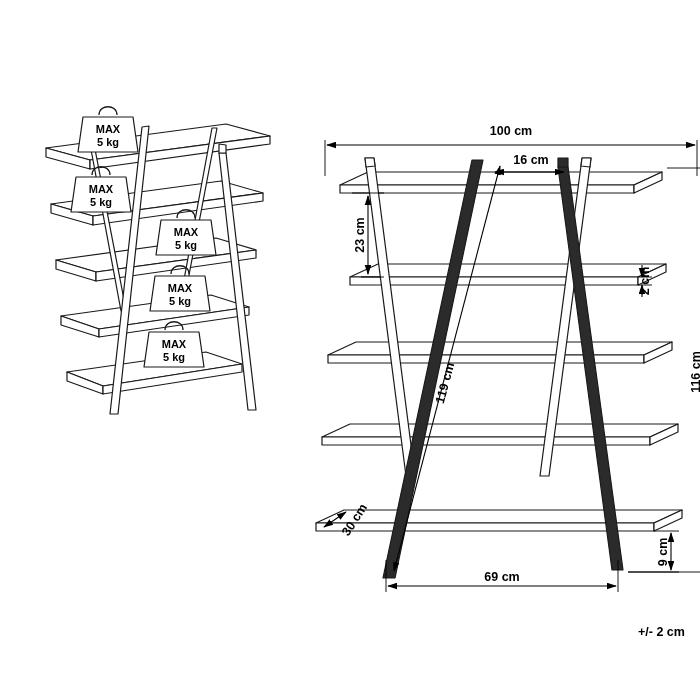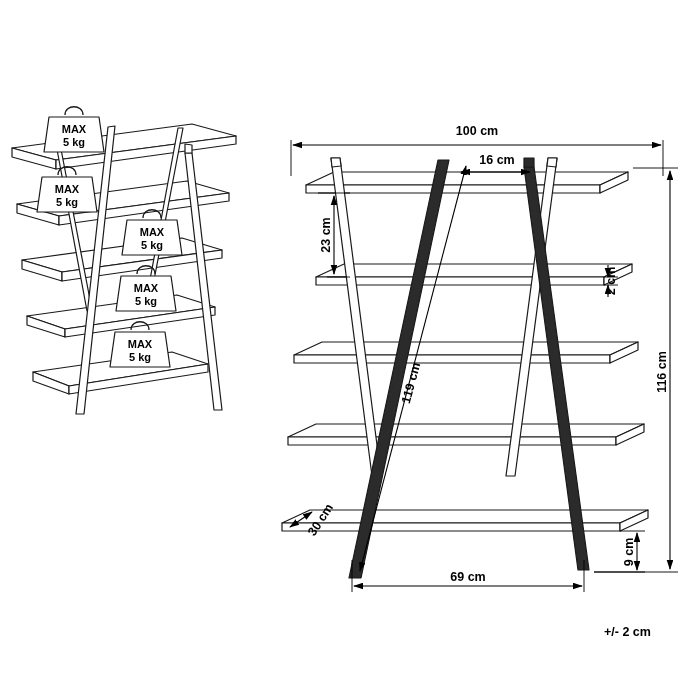--- a/index.html
+++ b/index.html
@@ -10,20 +10,21 @@
   body {
     width: 700px;
     height: 700px;
     font-family: "Liberation Sans", sans-serif;
     overflow: hidden;
   }
   #stage {
     position: relative;
     width: 564px;
     height: 700px;
+    margin-left: 34px;
   }
   svg#diagram {
     position: absolute;
     top: 0;
     left: 0;
     width: 700px;
     height: 700px;
   }
   .label {
     font-family: "Liberation Sans", sans-serif;

